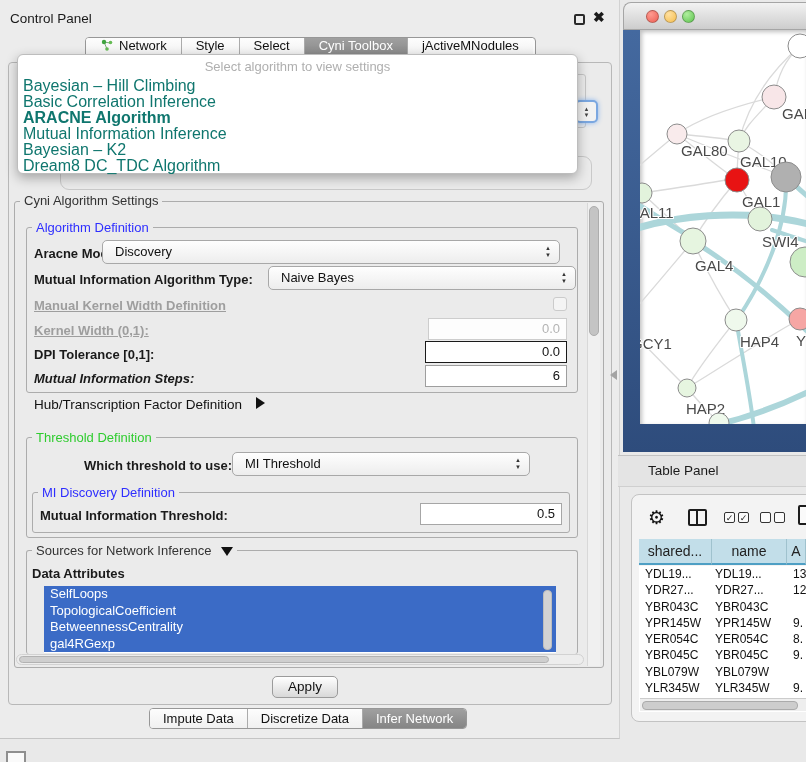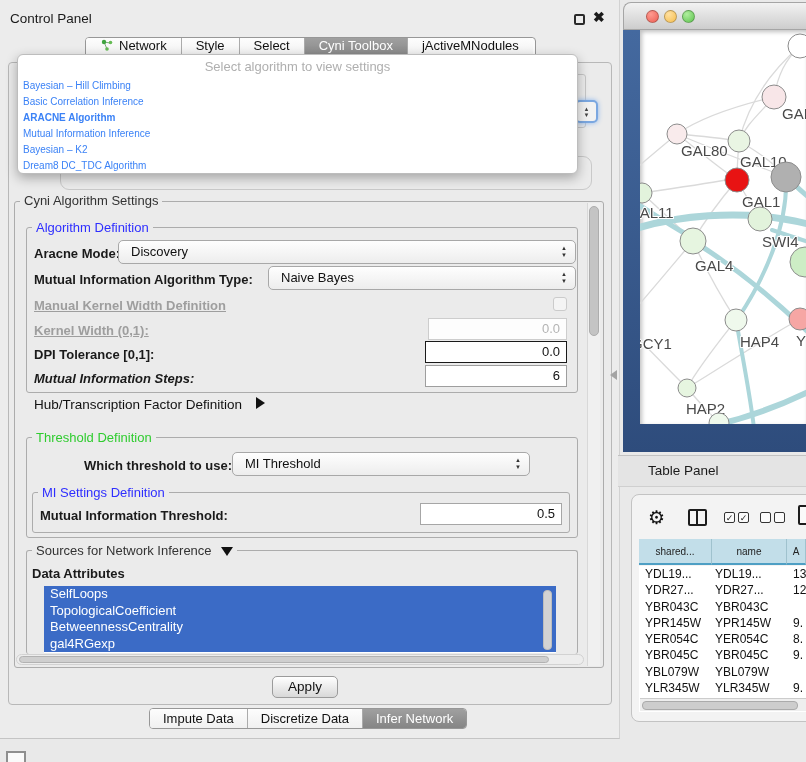--- a/index.html
+++ b/index.html
@@ -32,21 +32,21 @@
 
   
   .frag-group{left:20px;top:74px;width:566px;height:54px;border:1px solid #C6C6C6;border-radius:3px;}
   .frag-stepper{left:575px;top:100px;width:23px;height:23px;border:2px solid #7BA7E0;border-radius:5px;background:#F2F2F2;box-shadow:0 0 5px #8CB6EE;display:flex;flex-direction:column;align-items:center;justify-content:center;font-size:6px;color:#444;line-height:6px;}
   .frag-field{left:60px;top:156px;width:532px;height:34px;border:1px solid #C9C9C9;border-radius:9px;}
 
   
   .popup{left:17px;top:54px;width:561px;height:120px;background:#FFFFFF;border:1px solid #BDBDBD;border-radius:6px;box-shadow:0 4px 12px rgba(0,0,0,.30);z-index:30;}
   .popup-placeholder{position:absolute;left:0;top:4px;width:100%;text-align:center;font-size:13px;color:#AFAFAF;}
   .dd-list{position:absolute;left:5px;top:23px;right:5px;}
-  .dd-item{font-size:10px;color:#3b82f6;height:16px;line-height:16px;}
+  .dd-item{font-size:16px;color:#0f766e;height:16px;line-height:16px;}
   .dd-bold{font-weight:bold;}
 
   
   .group{border:1px solid #ACACAC;border-radius:3px;}
   .gtitle{position:absolute;font-size:13px;background:#EBEBEB;padding:0 4px;white-space:nowrap;}
   .cyni-group{left:14px;top:201px;width:590px;height:467px;}
   .vscroll{left:587px;top:203px;width:13px;height:463px;background:#F0F0F0;border-left:1px solid #D8D8D8;}
   .vscroll .thumb{position:absolute;left:1px;top:3px;width:10px;height:130px;background:#C4C4C4;border:1px solid #ADADAD;border-radius:5px;}
 
   .flabel{position:absolute;font-size:13px;font-weight:bold;color:#1A1A1A;white-space:nowrap;}
@@ -91,21 +91,21 @@
   .tp-title{left:30px;top:7px;font-size:13.5px;color:#1A1A1A;position:absolute;}
   .tp-container{left:631px;top:494px;width:184px;height:228px;background:#F3F3F3;border:1px solid #C3C3C3;border-radius:8px 0 0 8px;}
   .gear{left:648px;top:506px;font-size:19px;color:#111;}
   .split-icon{left:688px;top:509px;width:19px;height:17px;border:2px solid #1C1C1C;border-radius:2px;}
   .split-icon::after{content:"";position:absolute;left:6px;top:0;width:2px;height:13px;background:#1C1C1C;}
   .cb-pair{position:absolute;display:flex;gap:3px;}
   .cb{width:11px;height:11px;border:1.5px solid #333;border-radius:2px;font-size:9px;line-height:10px;text-align:center;color:#222;background:#FAFAFA;}
   .file-icon{left:798px;top:505px;width:15px;height:20px;border:2px solid #1C1C1C;border-radius:2px;background:#FAFAFA;}
 
   .tbl-header{left:639px;top:539px;height:26px;display:flex;}
-  .hcell{background:var(--table-header-bg);border-right:1px solid #9FC2CE;border-bottom:2px solid #4E9FC4;font-size:10px;color:#222;display:flex;align-items:center;justify-content:center;}
+  .hcell{background:var(--table-header-bg);border-right:1px solid #9FC2CE;border-bottom:2px solid #4E9FC4;font-size:14px;color:#222;display:flex;align-items:center;justify-content:center;}
   .tbl-body{left:639px;top:566px;width:167px;height:146px;overflow:hidden;background:#FFFFFF;}
   .trow{display:flex;height:16.3px;}
   .tcell{font-size:12px;color:#111;line-height:16.3px;white-space:nowrap;overflow:hidden;}
   .tcell0{width:73px;padding-left:6px;}
   .tcell1{width:75px;padding-left:3px;}
   .tcell2{width:19px;padding-left:6px;}
   .tbl-hscroll{left:640px;top:698px;width:166px;height:13px;background:#EEEEEE;border-top:1px solid #CCCCCC;}
   .tbl-hscroll .thumb{position:absolute;left:2px;top:2px;width:156px;height:9px;background:#CDCDCD;border:1px solid #ABABAB;border-radius:4px;}
 
   .divider-handle{left:610px;top:370px;width:0;height:0;border-top:5px solid transparent;border-bottom:5px solid transparent;border-right:7px solid #A3A3A3;}
@@ -171,21 +171,21 @@
   <div class="abs group cyni-group"></div>
   <div class="abs gtitle" style="left:20px;top:193px;color:#333;">Cyni Algorithm Settings</div>
   <div class="abs vscroll">
       <div class="thumb"></div>
     </div>
 
   <div class="abs group" style="left:26px;top:227px;width:552px;height:166px;"></div>
   <div class="abs gtitle" style="left:32px;top:220px;color:var(--section-title-blue);">Algorithm Definition</div>
 
   <div class="abs flabel" style="left:34px;top:246px;">Aracne Mode:</div>
-  <div class="abs combo" style="left:118px;top:240px;width:458px;">
+  <div class="abs combo" style="left:102px;top:240px;width:458px;">
     <span>Discovery</span>
     <span class="arrows">▲<br>▼</span>
   </div>
 
   <div class="abs flabel" style="left:34px;top:272px;">Mutual Information Algorithm Type:</div>
   <div class="abs combo" style="left:268px;top:266px;width:308px;">
     <span>Naive Bayes</span>
     <span class="arrows">▲<br>▼</span>
   </div>
 
@@ -209,21 +209,21 @@
   <div class="abs group" style="left:26px;top:437px;width:552px;height:101px;"></div>
   <div class="abs gtitle" style="left:32px;top:430px;color:var(--section-title-green);">Threshold Definition</div>
 
   <div class="abs flabel" style="left:84px;top:458px;">Which threshold to use:</div>
   <div class="abs combo" style="left:232px;top:452px;width:298px;">
     <span>MI Threshold</span>
     <span class="arrows">▲<br>▼</span>
   </div>
 
   <div class="abs group" style="left:32px;top:492px;width:538px;height:41px;"></div>
-  <div class="abs gtitle" style="left:38px;top:485px;color:var(--section-title-blue);">MI Settings Definition</div>
+  <div class="abs gtitle" style="left:38px;top:485px;color:var(--section-title-blue);">MI Discovery Definition</div>
   <div class="abs flabel" style="left:40px;top:508px;">Mutual Information Threshold:</div>
   <div class="abs tfield" style="left:420px;top:503px;width:142px;border-color:#A6A6A6;">0.5</div>
 
   <div class="abs group" style="left:26px;top:550px;width:552px;height:104px;border-bottom:none;"></div>
   <div class="abs gtitle" style="left:32px;top:543px;color:#333;">
     <span>Sources for Network Inference</span>
     <span class="tri-down" style="margin-left:6px;position:relative;top:1px;"></span>
   </div>
   <div class="abs flabel" style="left:32px;top:566px;">Data Attributes</div>
   <div class="abs attr-list">

